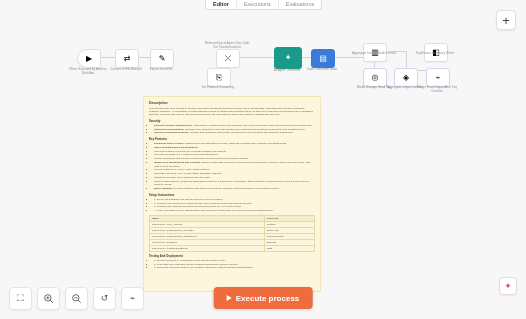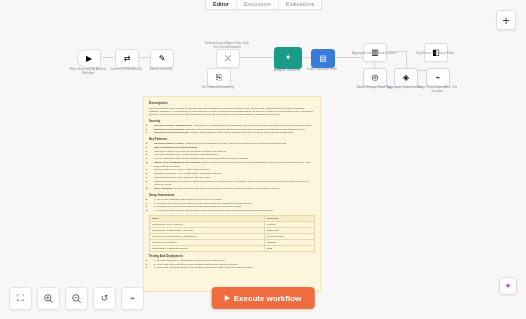--- a/index.html
+++ b/index.html
@@ -306,14 +306,14 @@
   <div class="tool">
     <span>↺</span>
   </div>
   <div class="tool">
     <span>⌁</span>
   </div>
 </div>
 
 <div class="exec">
   <span class="tri"></span>
-  <span>Execute workflow</span>
+  <span>Execute process</span>
 </div>
 
 </body></html>

